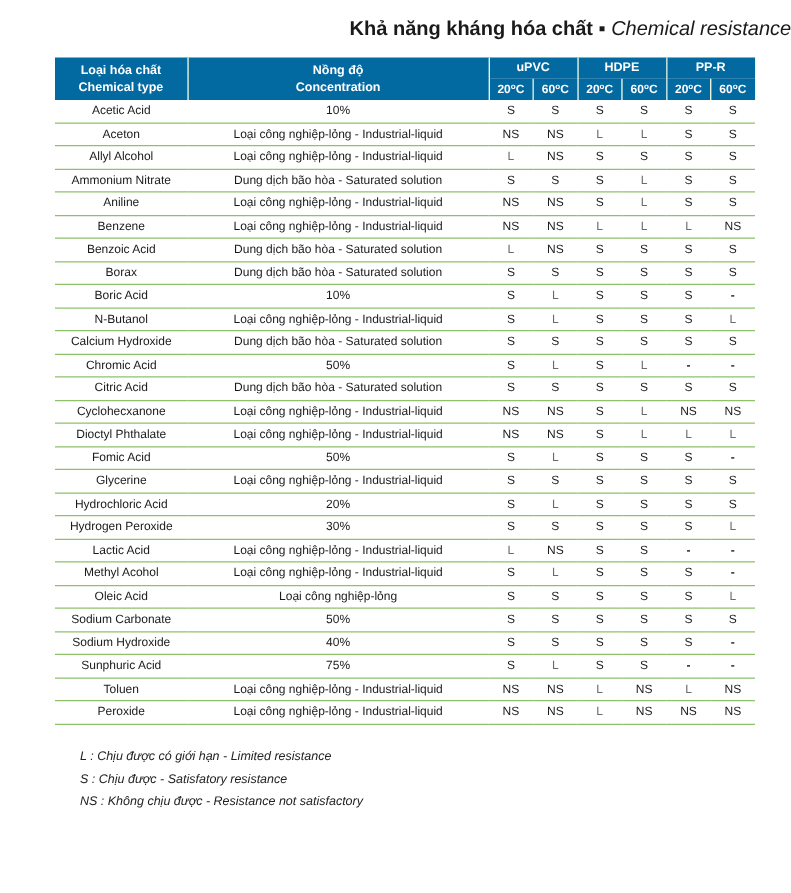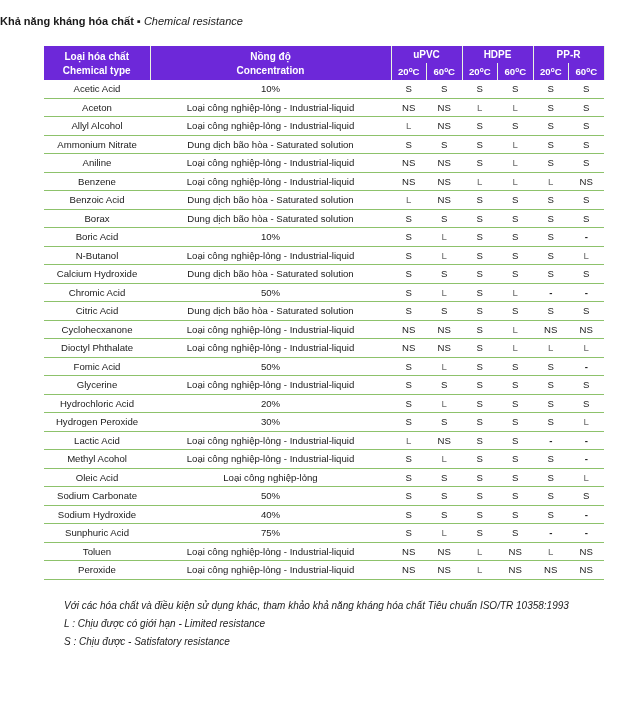--- a/index.html
+++ b/index.html
@@ -13,42 +13,42 @@
     position: relative;
     font-family: "Liberation Sans", sans-serif;
     color: #1a1a1a;
     overflow: hidden;
   }
   .title {
     position: absolute;
     top: 15px;
     left: 0;
     width: 633px;
-    text-align: left;
-    font-size: 11px;
+    text-align: right;
+    font-size: 16px;
   }
   .title .vn { font-weight: bold; }
   .title .sep { font-weight: bold; }
   .title .en { font-style: italic; }
 
   table.chem {
     position: absolute;
     top: 46px;
     left: 44px;
     width: 560px;
     border-collapse: collapse;
     table-layout: fixed;
     font-size: 9.6px;
   }
   table.chem col.c-type { width: 106px; }
   table.chem col.c-conc { width: 241px; }
   table.chem col.c-val { width: 35.5px; }
 
   table.chem thead th {
-    background: #6d28d9;
+    background: #0369a1;
     color: #ffffff;
     font-weight: bold;
     text-align: center;
     padding: 0;
     border-left: 1px solid #e9f5df;
     border-right: 1px solid #e9f5df;
   }
   table.chem thead th:first-child { border-left: none; }
   table.chem thead tr.h1 th { height: 17px; font-size: 10px; line-height: 14px; }
   table.chem thead tr.h2 th { height: 17px; font-size: 9.6px; }
@@ -391,16 +391,16 @@
         <td>NS</td>
         <td class="val-L">L</td>
         <td>NS</td>
         <td>NS</td>
         <td>NS</td>
       </tr>
     </tbody>
 </table>
 
 <div class="notes">
-  <p>Với các hóa chất và điều kiện sử dụng khác, tham khảo khả năng kháng hóa chất Tiêu chuẩn ISO/TR 10358:1993</p>
   <p>L : Chịu được có giới hạn - Limited resistance</p>
   <p>S : Chịu được - Satisfatory resistance</p>
+  <p>NS : Không chịu được - Resistance not satisfactory</p>
 </div>
 
 </body></html>

